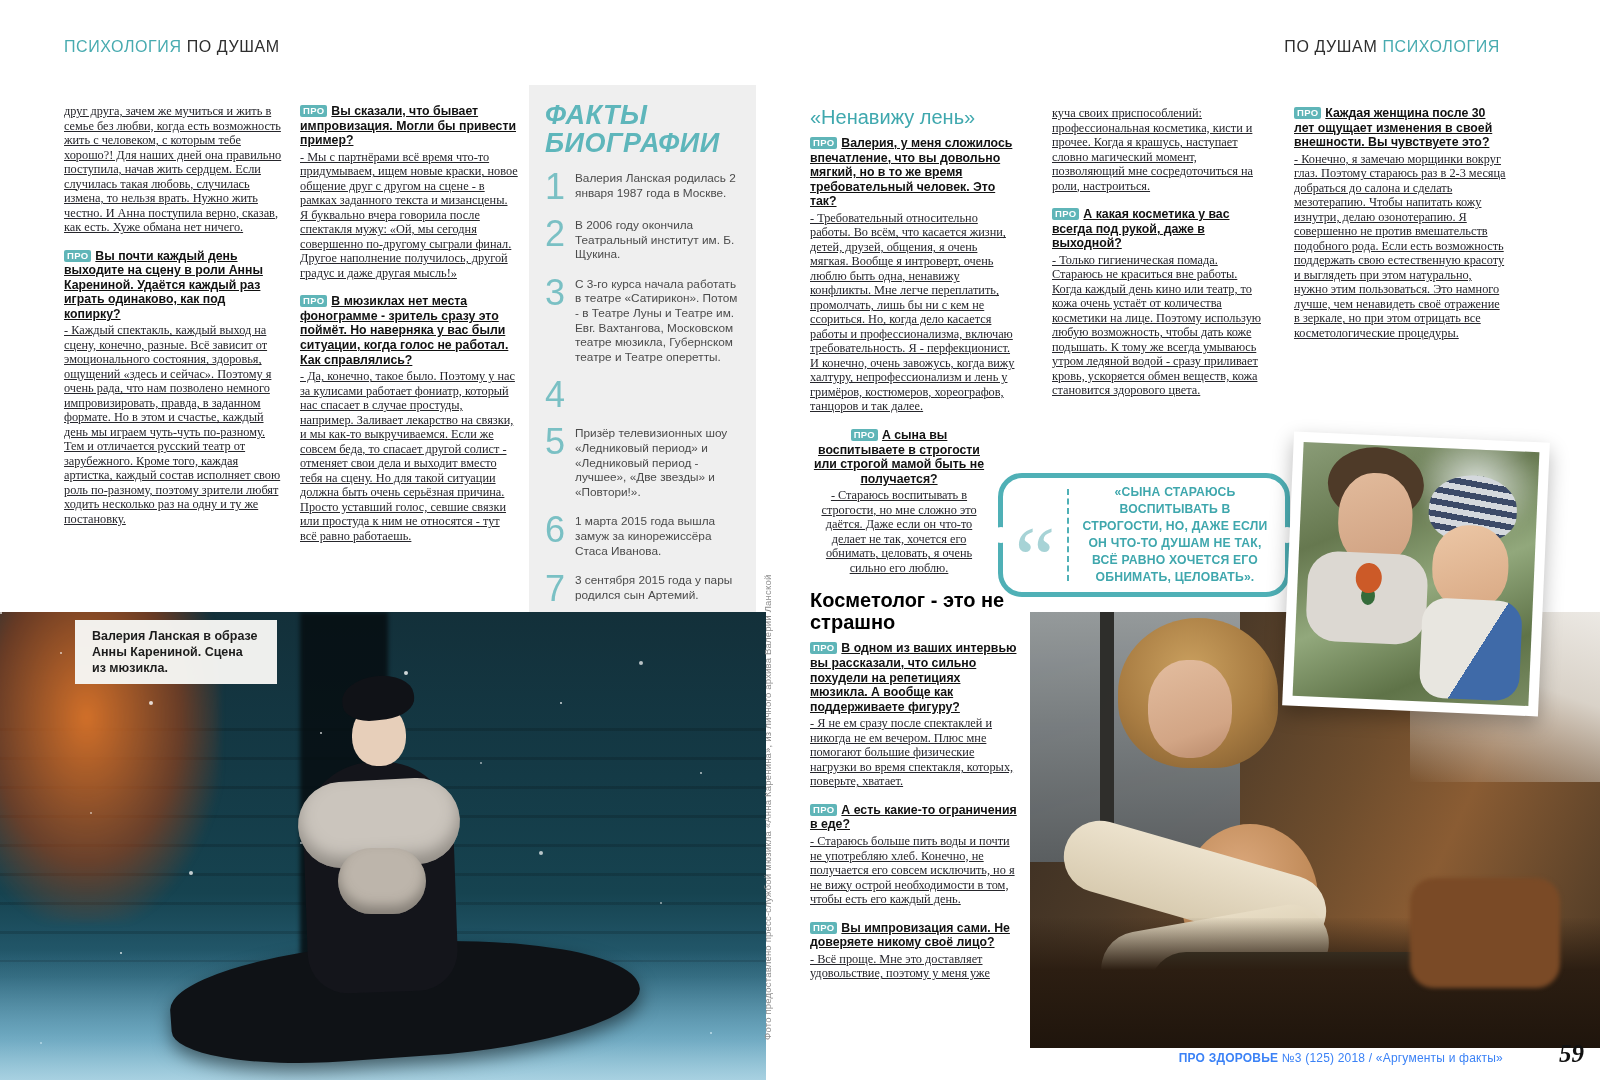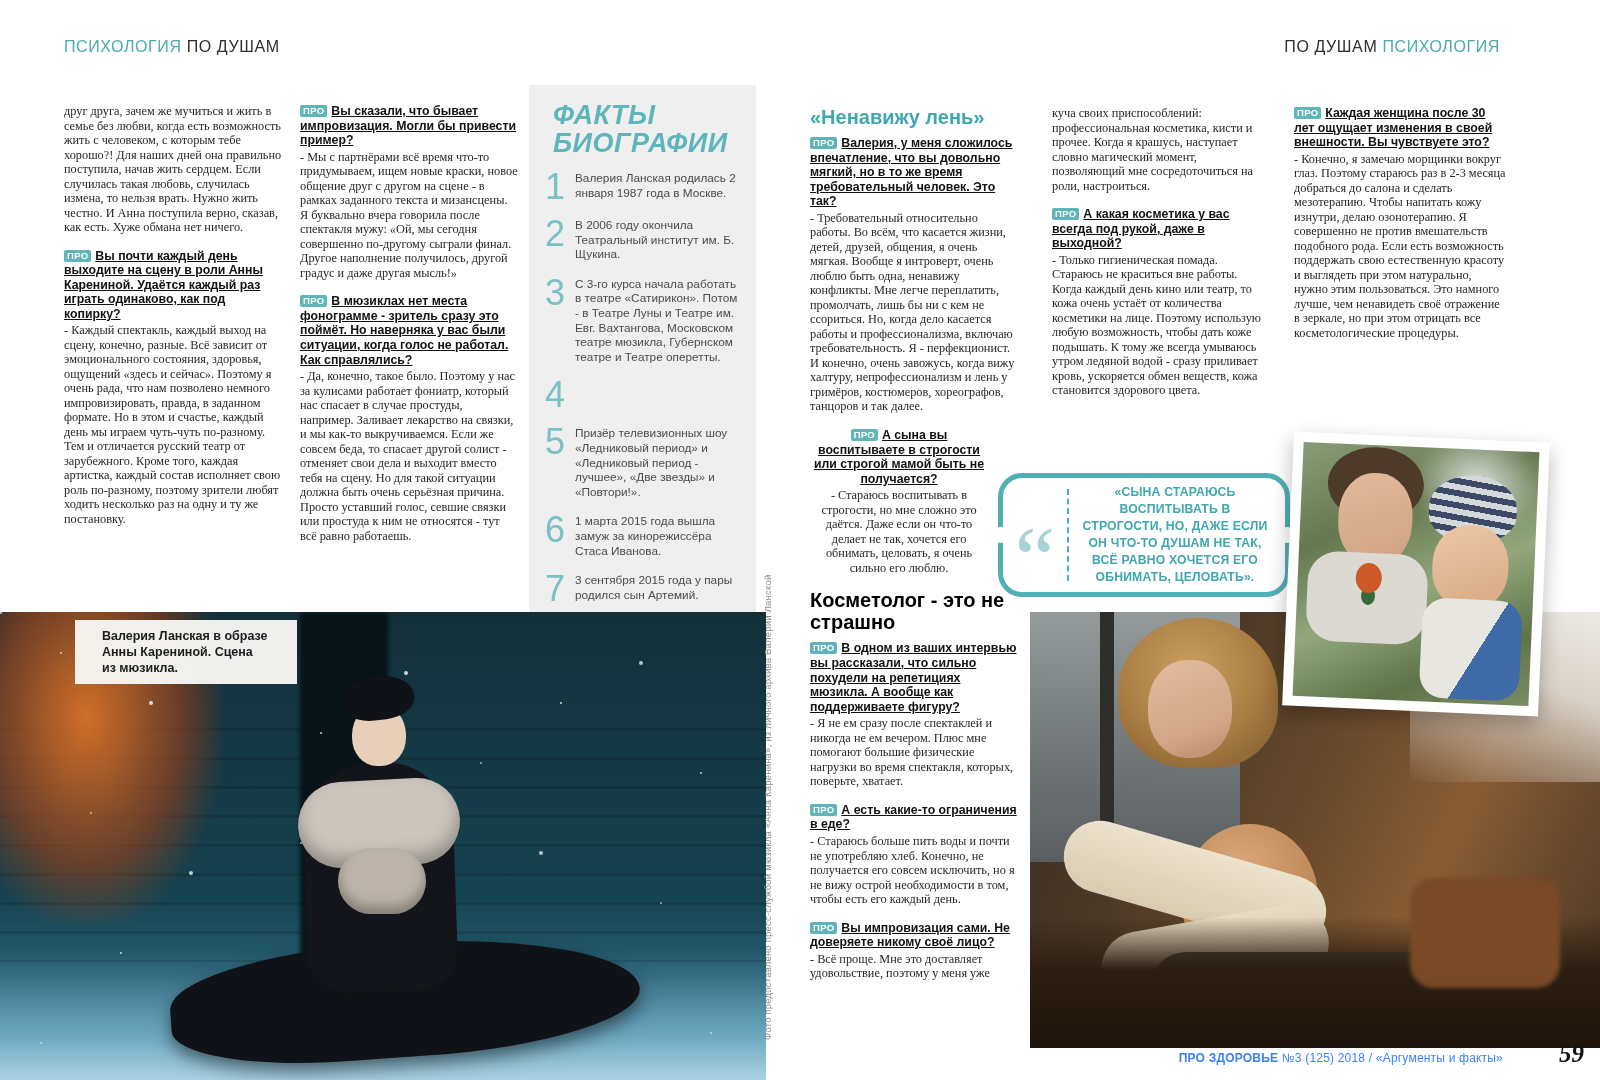--- a/index.html
+++ b/index.html
@@ -8,33 +8,33 @@
 
   
   .hdr{position:absolute;top:38px;font-size:16px;letter-spacing:.6px;color:#2e2e2e;}
   .hdr-left{left:64px;}
   .hdr-right{right:100px;text-align:right;}
   .hdr .accent{color:#48abb0;}
 
   
   .col{position:absolute;}
   .ans{font-family:"Liberation Serif",serif;font-size:12.3px;line-height:14.5px;
-       color:#26262c;margin:0 0 14px 0;}
+       color:#26262c;margin:0 0 14px 0;text-decoration:underline;}
   .q{font-weight:bold;font-size:12.3px;line-height:14.6px;color:#111;margin:0 0 2px 0;text-decoration:underline;}
   .protag{display:inline-block;background:#5fb5b8;color:#fff;font-weight:bold;
           font-size:9.5px;line-height:12px;padding:0 3px;border-radius:2px;
           margin-right:4px;vertical-align:1px;letter-spacing:.3px;}
-  .teal-h{color:#3fa8ae;font-weight:bold;font-size:20px;line-height:22px;margin:0 0 8px 0;}
+  .teal-h{color:#3fa8ae;font-weight:normal;font-size:20px;line-height:22px;margin:0 0 8px 0;}
   .teal-h2{color:#000000;font-weight:bold;font-size:20px;line-height:22px;margin:14px 0 8px 0;}
 
   
   .facts{position:absolute;left:529px;top:85px;width:227px;height:687px;background:#efefef;
          box-sizing:border-box;padding:16px 14px 0 16px;}
   .facts-title{color:#5eb6bb;font-weight:bold;font-style:italic;font-size:27px;
-               line-height:28px;letter-spacing:.5px;margin:0 0 14px 8px;}
+               line-height:28px;letter-spacing:.5px;margin:0 0 14px 0;}
   .fact{display:flex;margin-bottom:15px;}
   .fact-num{color:#7ac0c4;font-size:36px;line-height:32px;width:26px;flex:0 0 26px;
             font-weight:400;}
   .fact-text{font-size:11.8px;line-height:14.6px;color:#4b4b4b;padding-left:4px;}
 
   
   .photo-stage{position:absolute;left:0;top:612px;width:766px;height:468px;overflow:hidden;
      background:linear-gradient(180deg,#13303a 0%,#143a46 35%,#164350 60%,#275f74 78%,#4c89a2 90%,#86b9cb 100%);}
   .stage-rows{position:absolute;left:0;top:90px;width:100%;height:260px;opacity:.5;
      background:repeating-linear-gradient(180deg,transparent 0 26px,rgba(0,0,0,.30) 26px 29px);}
@@ -60,21 +60,21 @@
      border-radius:70px 70px 40px 40px;transform:rotate(-2deg);}
   .fig-fur{position:absolute;left:298px;top:168px;width:162px;height:86px;background:#cbc5bd;
      border-radius:48px;box-shadow:inset 0 -10px 16px rgba(90,85,80,.5);transform:rotate(-3deg);}
   .fig-muff{position:absolute;left:338px;top:236px;width:88px;height:66px;background:#bdb5ab;
      border-radius:36px;box-shadow:inset 0 -8px 12px rgba(80,75,70,.5);}
   .fig-head{position:absolute;left:352px;top:92px;width:54px;height:62px;background:#e7cfba;
      border-radius:50% 50% 46% 46%;}
   .fig-hat{position:absolute;left:342px;top:64px;width:72px;height:44px;background:#101217;
      border-radius:50% 50% 42% 42%;transform:rotate(-7deg);}
   .photo-caption{position:absolute;left:75px;top:620px;width:168px;background:rgba(246,246,243,.97);
-     padding:8px 27px;font-size:12.5px;line-height:16px;font-weight:bold;color:#1c1c1c;}
+     padding:8px 17px;font-size:12.5px;line-height:16px;font-weight:bold;color:#1c1c1c;}
 
   
   .vcredit{position:absolute;left:762px;top:558px;height:482px;writing-mode:vertical-rl;
      transform:rotate(180deg);font-size:9.5px;letter-spacing:.2px;color:#8d8d8d;white-space:nowrap;}
 
   
   .pull-quote{position:absolute;left:998px;top:473px;width:292px;height:124px;box-sizing:border-box;
      border:5px solid #4fb0b6;border-radius:24px;background:#fff;display:flex;align-items:center;}
   .pq-notch{position:absolute;width:16px;height:16px;background:#fff;border-radius:50%;top:50%;margin-top:-8px;}
   .pq-notch.l{left:-10px;} .pq-notch.r{right:-10px;}

